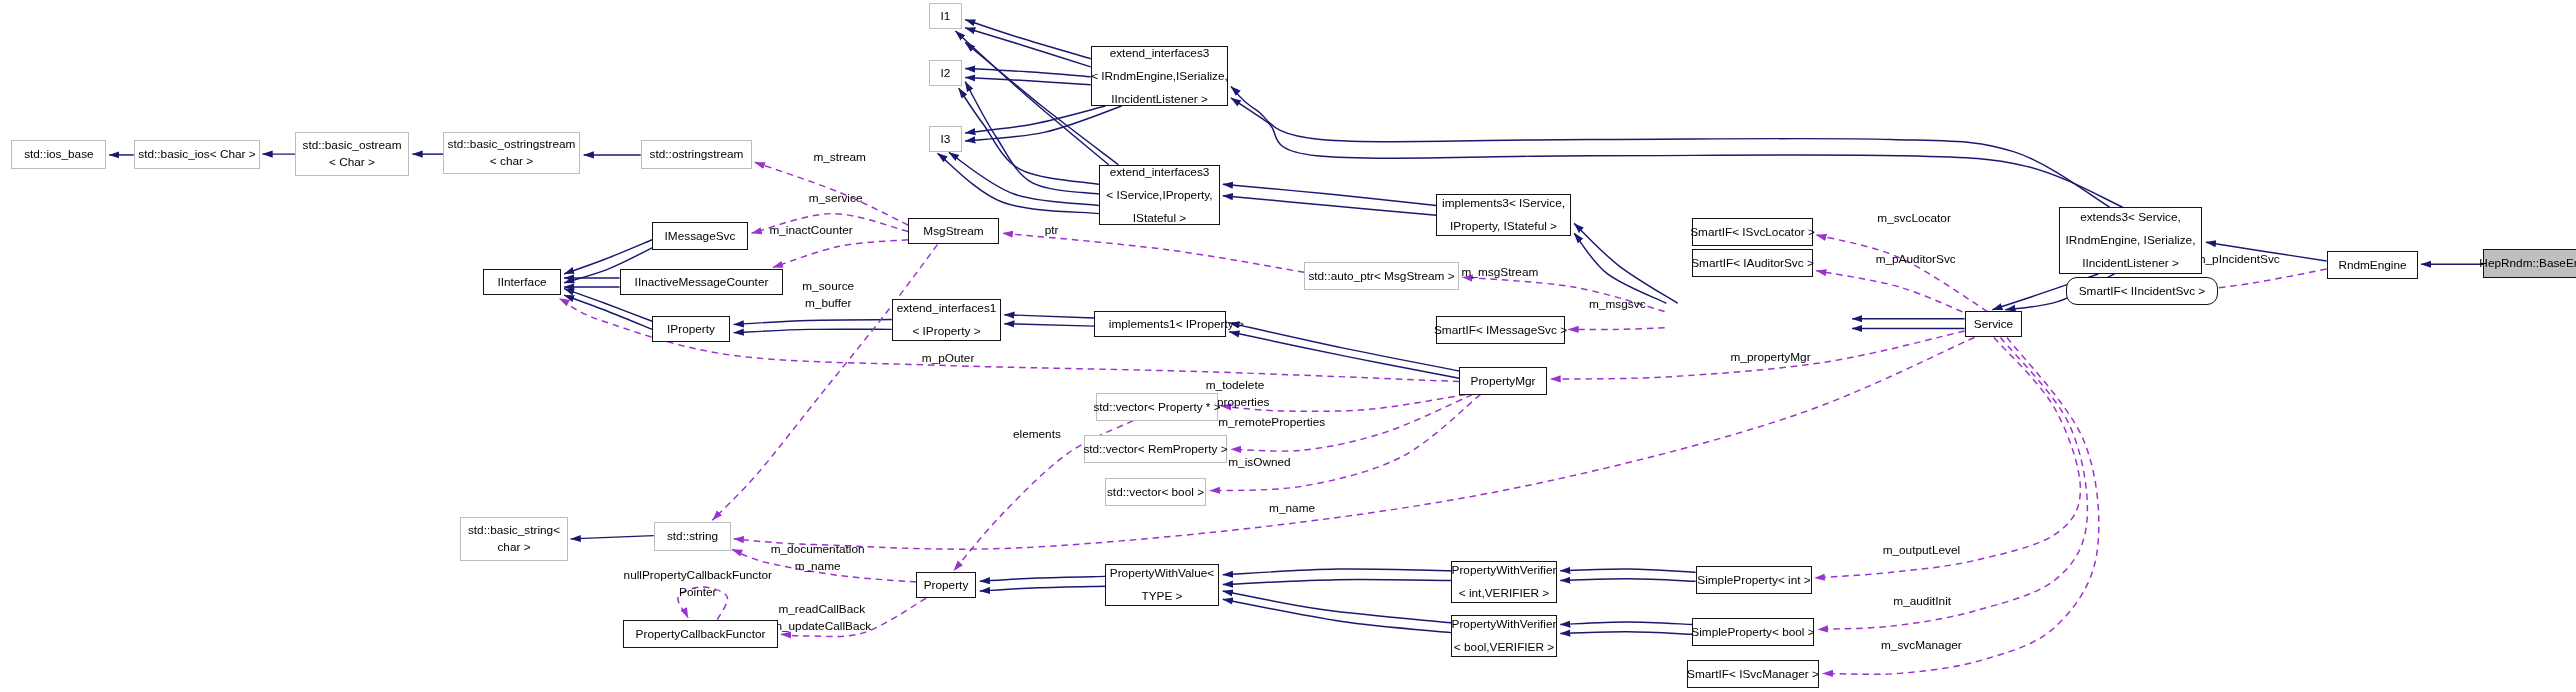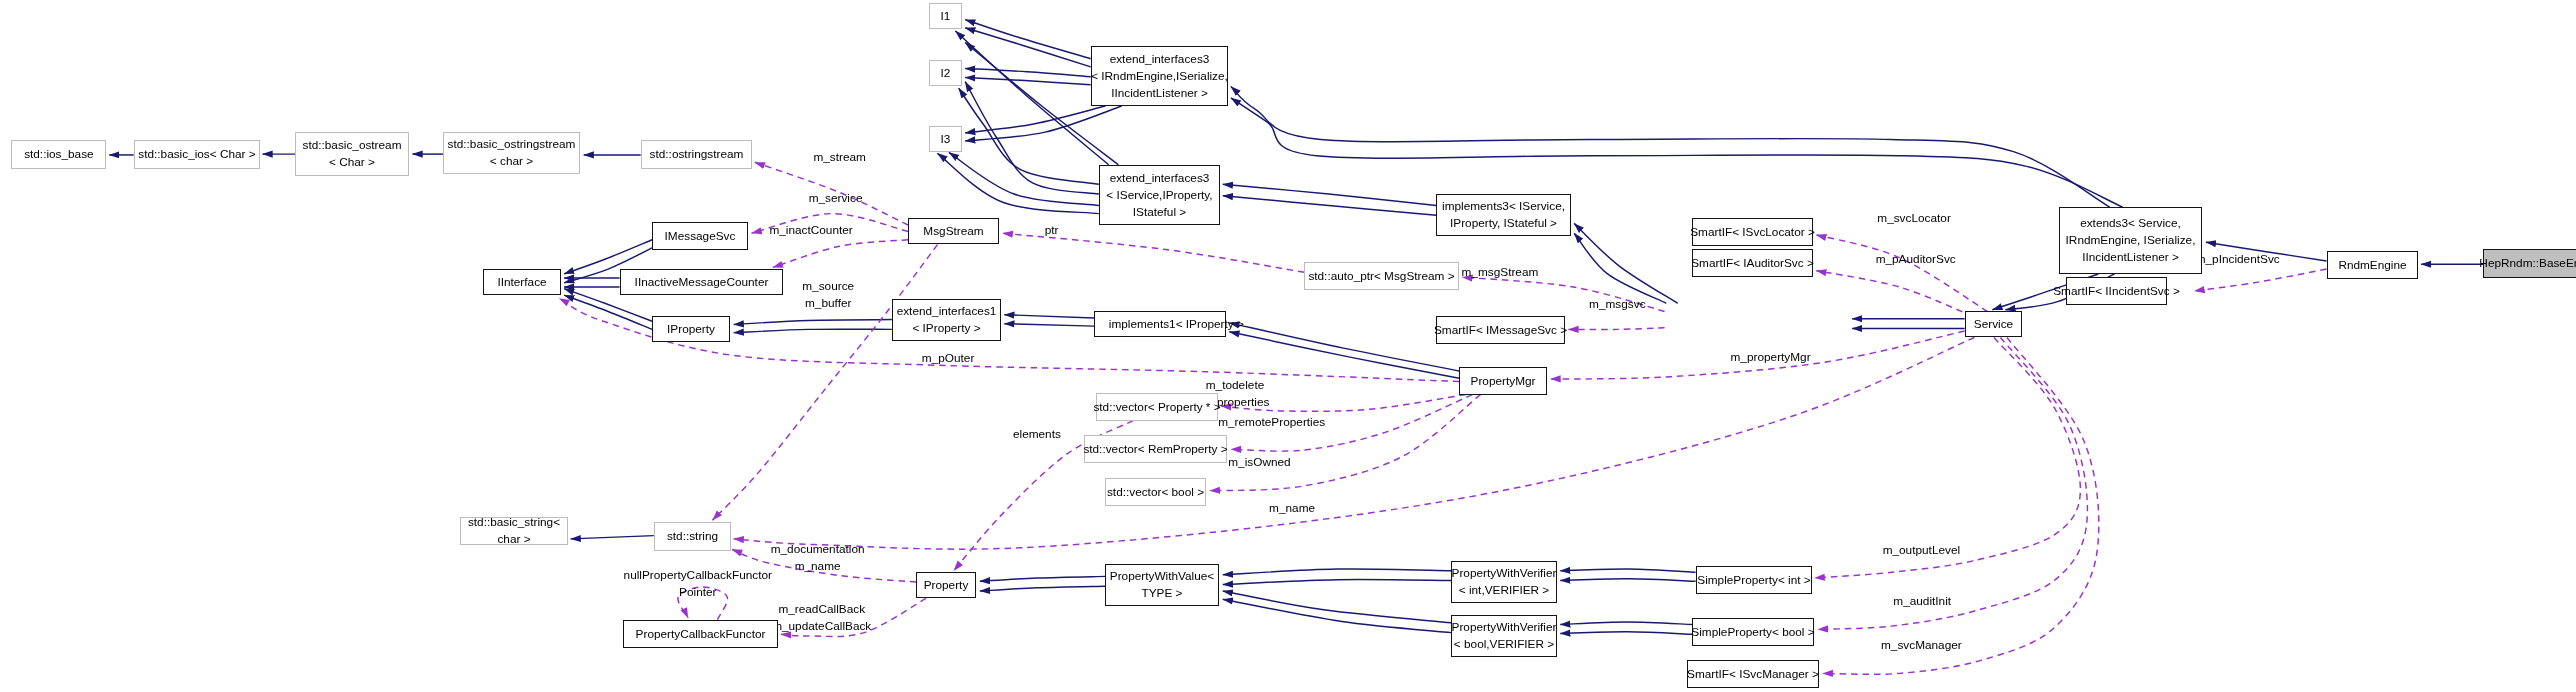--- a/index.html
+++ b/index.html
@@ -2,21 +2,21 @@
 <html style="font-size:13px"><head>
 <meta charset="utf-8">
 <style>
   html,body{margin:0;padding:0;background:#fff;}
   #canvas{position:relative;width:2576px;height:693px;background:#ffffff;overflow:hidden;
           font-family:"Liberation Sans", sans-serif;}
   #edges{position:absolute;left:0;top:0;z-index:1;}
   .node{position:absolute;z-index:2;display:flex;flex-direction:column;align-items:center;
         justify-content:center;text-align:center;font-size:11.8px;line-height:17px;
         color:#000;background:#fff;box-sizing:border-box;white-space:nowrap;padding:0 2.4px;}
-  .node.class{border:1.3px solid #141414;}
+  .node.class{border:1.3px solid #141414;gap:6px;}
   .node.std{border:0.8px solid #bdbdbd;}
   .node.focus{border:1.3px solid #141414;background:#bfbfbf;}
   .edge-label{font-size:14.5px;fill:#000;}
 </style>
 </head>
 <body>
 
 <div id="canvas">
   <svg id="edges" width="2576" height="693" viewBox="0 0 3160 850">
     <defs>
@@ -205,42 +205,42 @@
       <div>SmartIF&lt; IAuditorSvc &gt;</div>
     </div>
     <div class="node class" style="left: 1965px; top: 311px; width: 57px; height: 26px;">
       <div>Service</div>
     </div>
     <div class="node class" style="left: 2059px; top: 207px; width: 143px; height: 67px;">
       <div>extends3&lt; Service,</div>
       <div>IRndmEngine, ISerialize,</div>
       <div>IIncidentListener &gt;</div>
     </div>
-    <div class="node class" style="left: 2066px; top: 277px; width: 101px; height: 28px;">
+    <div class="node class" style="left: 2066px; top: 277px; width: 152px; height: 28px; border-radius: 11px;">
       <div>SmartIF&lt; IIncidentSvc &gt;</div>
     </div>
     <div class="node class" style="left: 2327px; top: 251px; width: 91px; height: 28px;">
       <div>RndmEngine</div>
     </div>
     <div class="node focus" style="left: 2483px; top: 249px; width: 116px; height: 29px;">
       <div>HepRndm::BaseEngine</div>
     </div>
     <div class="node class" style="left: 1459px; top: 367px; width: 88px; height: 28px;">
       <div>PropertyMgr</div>
     </div>
     <div class="node std" style="left: 1096px; top: 393px; width: 122px; height: 28px;">
       <div>std::vector&lt; Property * &gt;</div>
     </div>
     <div class="node std" style="left: 1084px; top: 435px; width: 143px; height: 28px;">
       <div>std::vector&lt; RemProperty &gt;</div>
     </div>
     <div class="node std" style="left: 1105px; top: 478px; width: 101px; height: 28px;">
       <div>std::vector&lt; bool &gt;</div>
     </div>
-    <div class="node std" style="left: 460px; top: 517px; width: 108px; height: 28px;">
+    <div class="node std" style="left: 460px; top: 517px; width: 108px; height: 44px;">
       <div>std::basic_string&lt;</div>
       <div>char &gt;</div>
     </div>
     <div class="node std" style="left: 654px; top: 522px; width: 77px; height: 29px;">
       <div>std::string</div>
     </div>
     <div class="node class" style="left: 916px; top: 572px; width: 60px; height: 26px;">
       <div>Property</div>
     </div>
     <div class="node class" style="left: 623px; top: 620px; width: 155px; height: 28px;">

